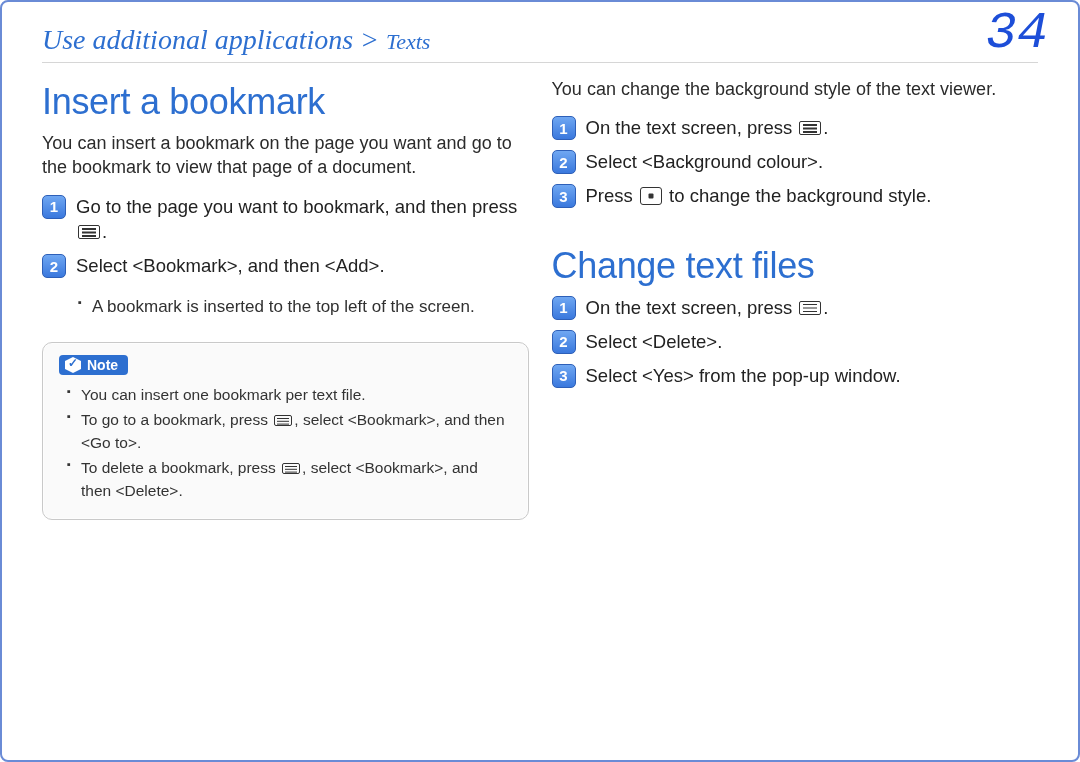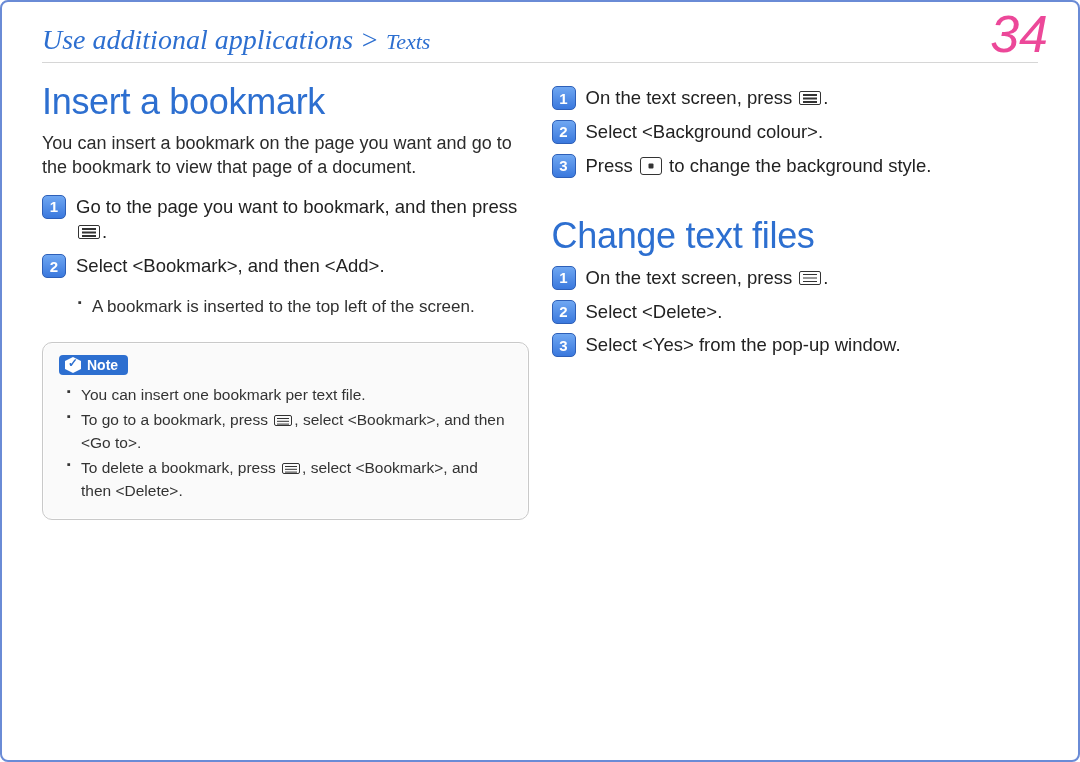--- a/index.html
+++ b/index.html
@@ -15,22 +15,22 @@
     color:#2d6fd0;
     font-family:"Palatino Linotype","Book Antiqua",Georgia,serif;
     font-style:italic;
     font-size:28px;
     font-weight:500;
     margin-bottom:6px;
   }
   .breadcrumb .sub { font-size:22px; }
   .pagenum {
     position:absolute; right:30px; top:2px;
-    font-family:Liberation Sans, sans-serif;
-    font-style:italic; font-size:52px; color:#ec4899;
+    font-family:Liberation Mono, monospace;
+    font-style:italic; font-size:52px; color:#1d4ed8;
     font-weight:400;
   }
   .rule { height:1px; background:#d6d6d6; margin:0 0 14px 0; }
   .cols { display:flex; gap:23px; }
   .col { flex:1; }
   h2.section {
     color:#2d6fd0;
     font-weight:400;
     font-size:36px;
     letter-spacing:-0.3px;
@@ -143,20 +143,21 @@
             <span>To go to a bookmark, press </span><span class="icon-menu"></span><span>, select &lt;Bookmark&gt;, and then &lt;Go to&gt;.</span>
           </li>
           <li>
             <span>To delete a bookmark, press </span><span class="icon-menu"></span><span>, select &lt;Bookmark&gt;, and then &lt;Delete&gt;.</span>
           </li>
         </ul>
       </div>
     </div>
 
     <div class="col">
+      <p class="lead">You can change the background style of the text viewer.</p>
       <ul class="steps">
         <li>
           <span class="num">1</span>
           <span class="step-text">
             <span>On the text screen, press </span><span class="icon-menu"></span><span>.</span>
           </span>
         </li>
         <li>
           <span class="num">2</span>
           <span class="step-text">Select &lt;Background colour&gt;.</span>

